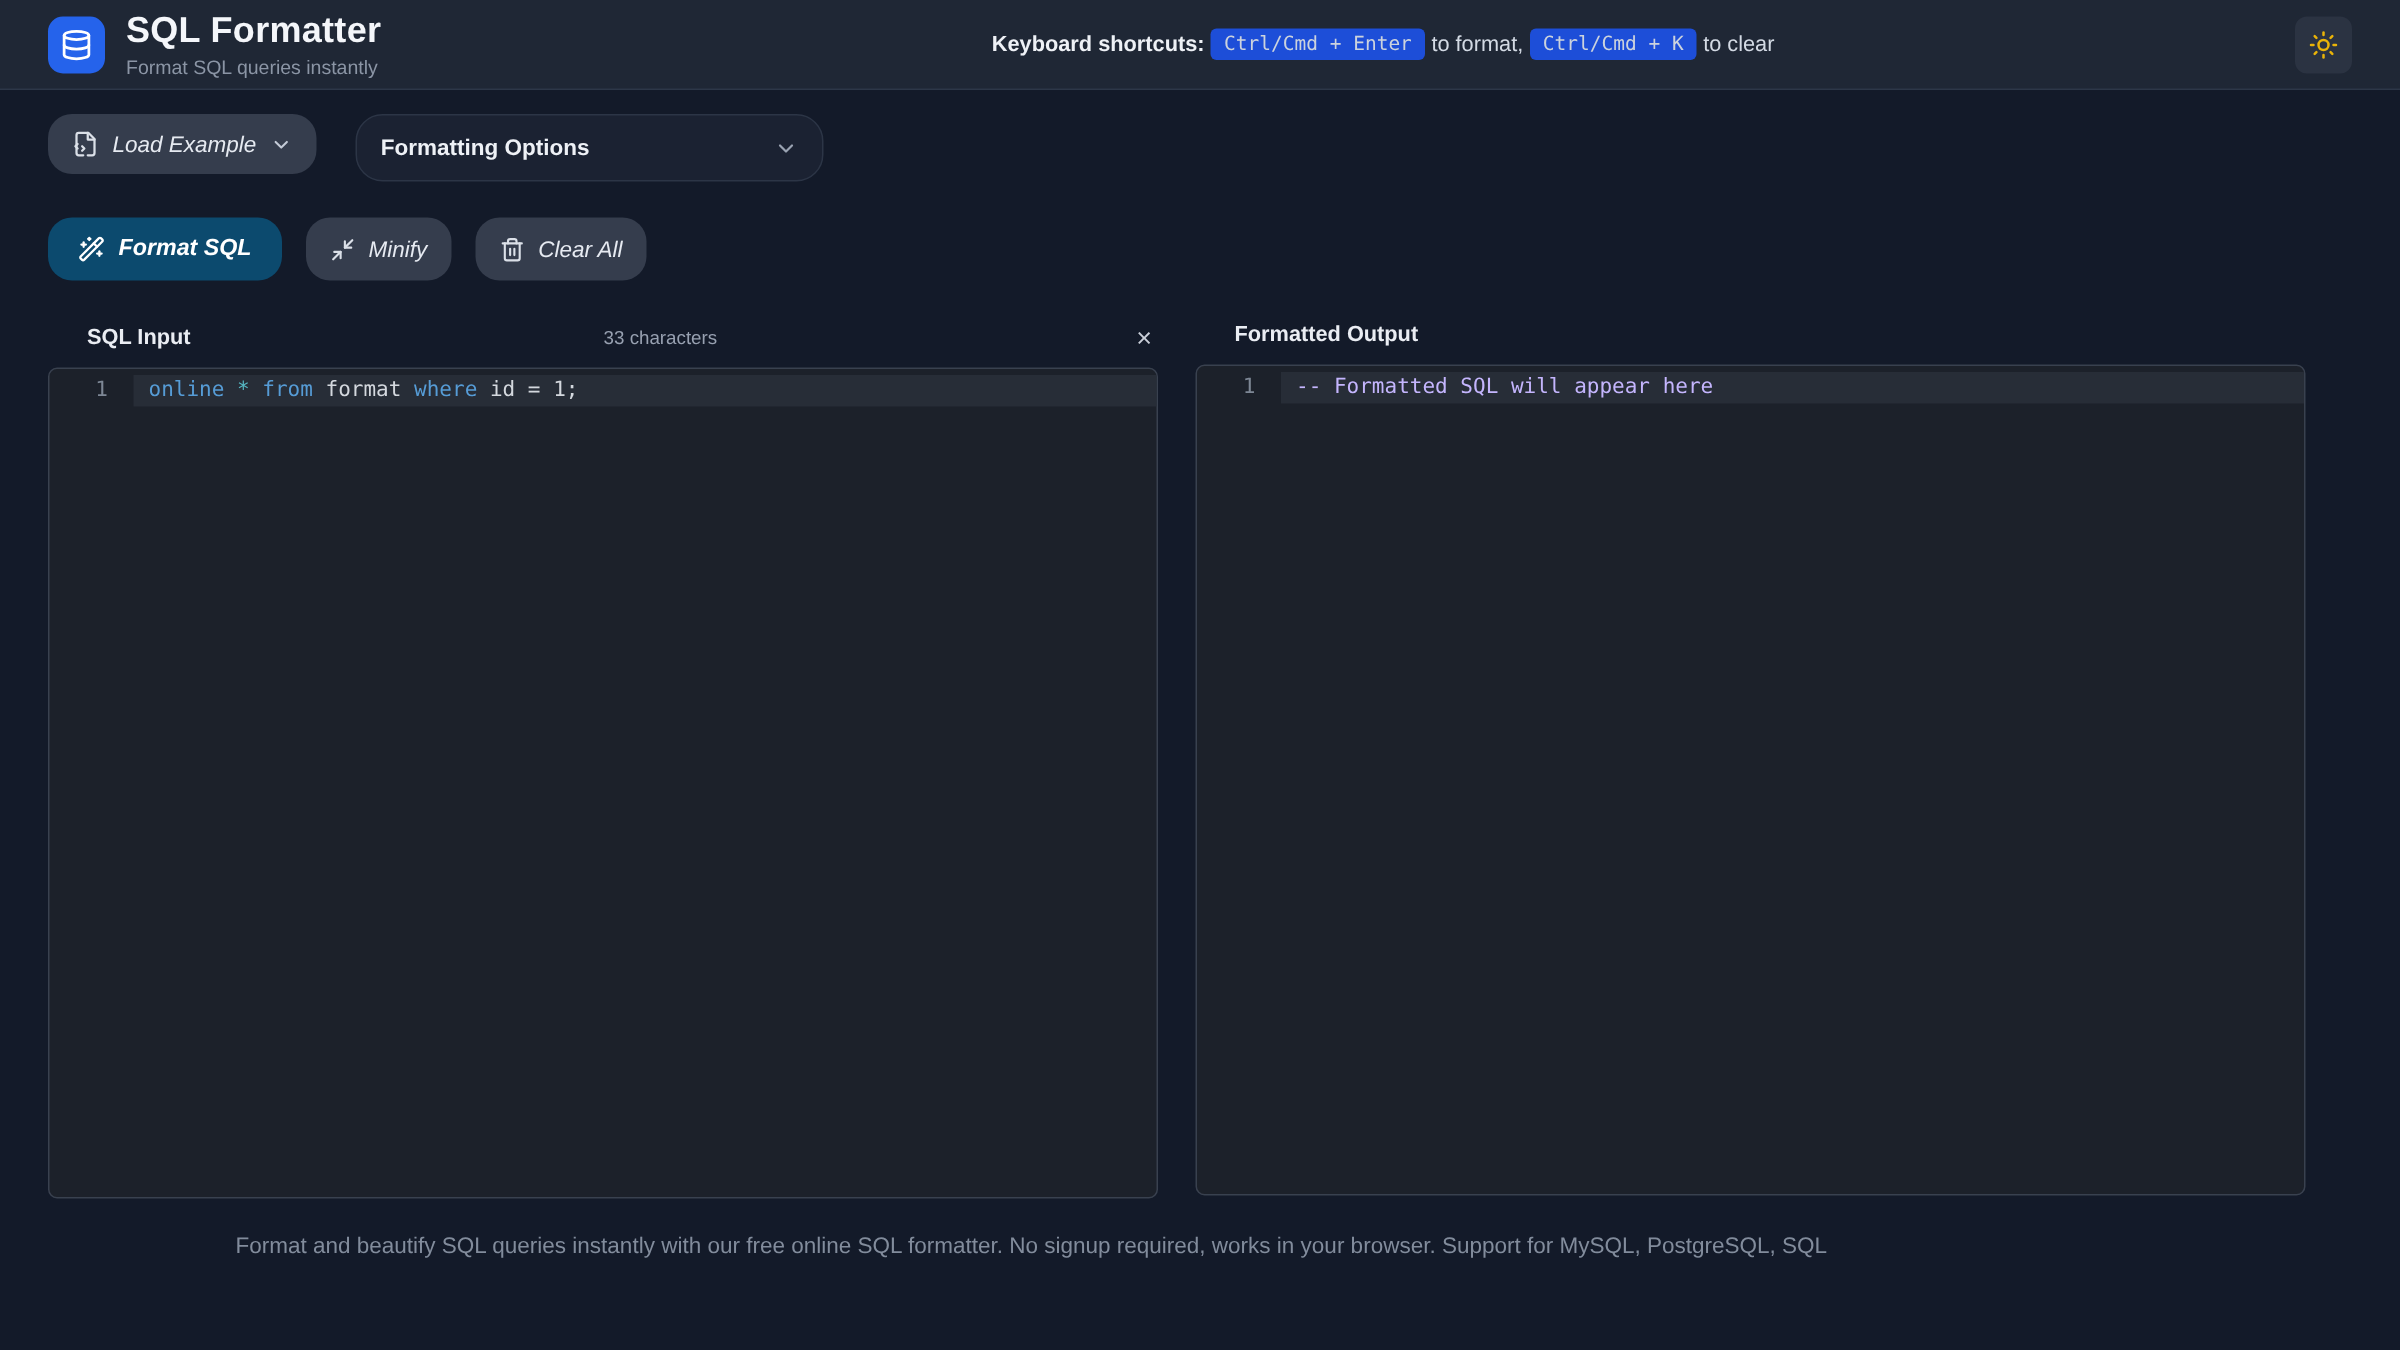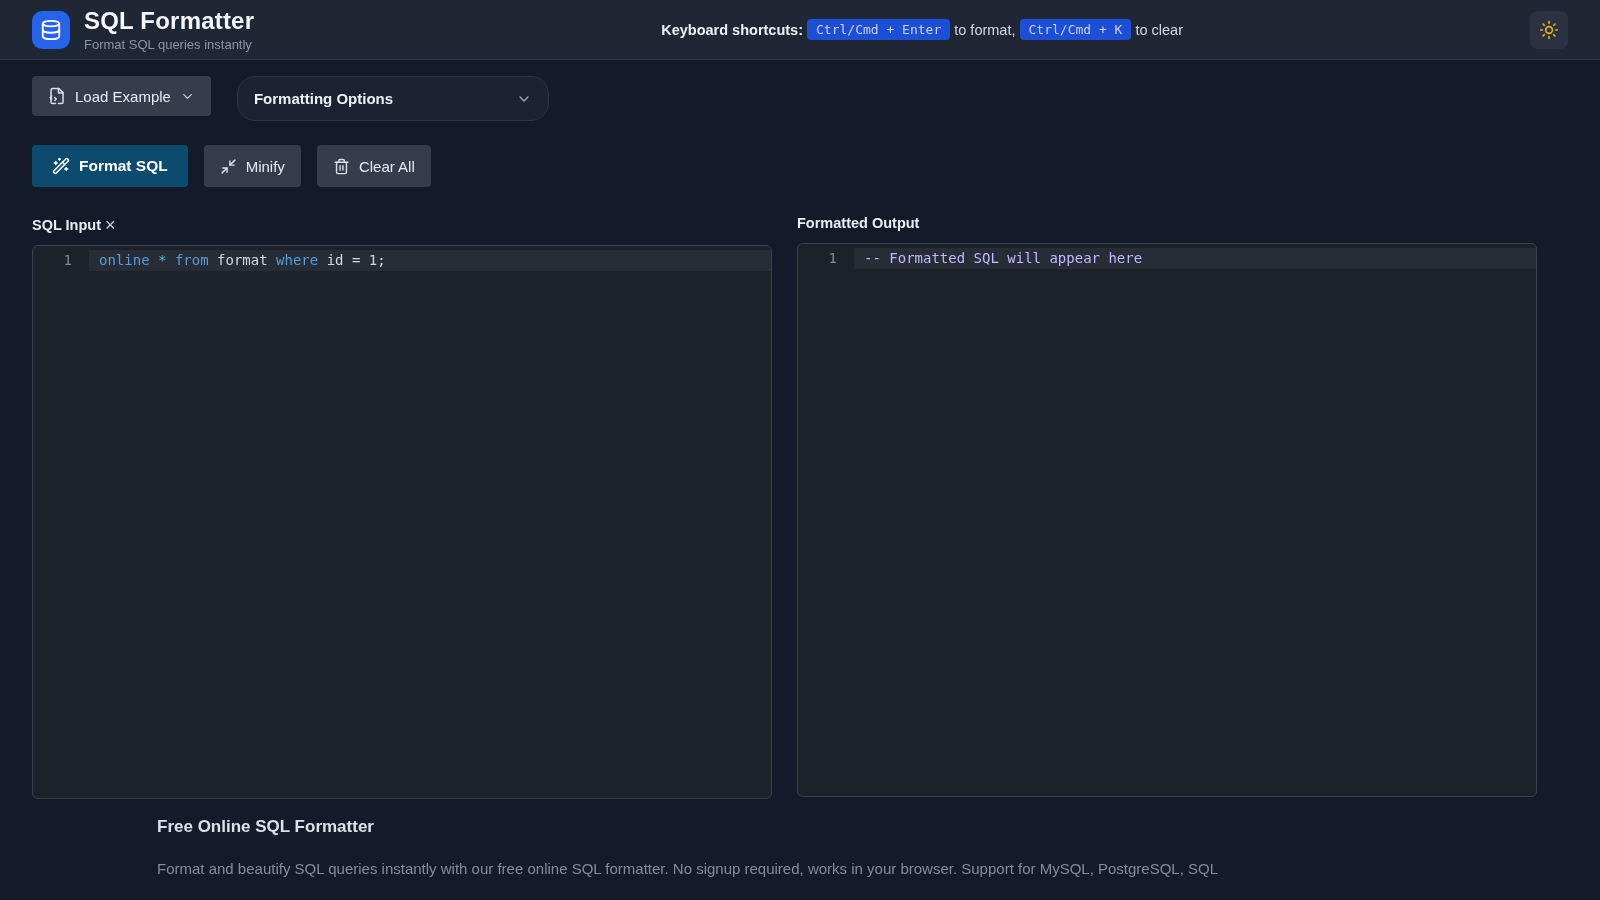--- a/index.html
+++ b/index.html
@@ -58,24 +58,25 @@
     display: flex; align-items: center; justify-content: center;
     cursor: pointer;
     flex: none;
   }
 
   
   .toolbar { padding: 16px 32px 0 32px; }
   .row1 { display: flex; align-items: flex-start; gap: 26px; }
   .btn {
     display: inline-flex; align-items: center; gap: 9px;
-    border: none; border-radius: 4px;
+    border: none; border-radius: 16px;
     font-family: "Liberation Sans", sans-serif;
     font-size: 15px;
     cursor: pointer;
+    font-style: italic;
   }
   .btn-slate { background: #353d4d; color: #e6eaf1; padding: 11px 16px; }
   .options-toggle {
     width: 312px;
     background: #1b2232;
     border: 1px solid #2c3546;
     border-radius: 18px;
     padding: 13px 16px;
     display: flex; align-items: center; justify-content: space-between;
     font-size: 15px; font-weight: bold; color: #eef1f6;
@@ -89,21 +90,21 @@
     display: grid;
     grid-template-columns: 740px 740px;
     column-gap: 25px;
     margin: 26px 0 0 32px;
   }
   .panel-header {
     display: flex; align-items: center;
     height: 24px;
     margin-bottom: 8px;
   }
-  .panel-title { font-size: 14.5px; font-weight: bold; color: #eaedf3; }
+  .panel-title { font-size: 14.5px; font-weight: bold; color: #eaedf3; margin-left: 26px; }
   .char-count { flex: 1; text-align: center; font-size: 12.5px; color: #98a1b1; }
   .close-btn {
     background: none; border: none; cursor: pointer;
     color: #c9ced8; font-size: 18px; line-height: 1;
     padding: 0 4px;
     font-family: "Liberation Sans", sans-serif;
   }
   .editor {
     height: 554px;
     background: #1c212a;
@@ -249,20 +250,21 @@
       <span>Clear All</span>
     </button>
   </div>
 </div>
 
 <div class="panels">
 
   <div>
     <div class="panel-header">
       <span class="panel-title">SQL Input</span>
+      <span class="char-count">33 characters</span>
       <button class="close-btn">×</button>
     </div>
     <div class="editor">
       <div class="code-line">
         <div class="gutter">1</div>
         <div class="line-content"><span class="tok-kw">online </span><span class="tok-op">* </span><span class="tok-kw">from </span><span class="tok-plain">format </span><span class="tok-kw">where </span><span class="tok-plain">id = 1;</span></div>
       </div>
     </div>
   </div>
 
@@ -274,15 +276,14 @@
       <div class="code-line">
         <div class="gutter">1</div>
         <div class="line-content"><span class="tok-comment">-- Formatted SQL will appear here</span></div>
       </div>
     </div>
   </div>
 
 </div>
 
 <div class="footer-section">
-  <div class="footer-heading">Free Online SQL Formatter</div>
   <div class="footer-paragraph">Format and beautify SQL queries instantly with our free online SQL formatter. No signup required, works in your browser. Support for MySQL, PostgreSQL, SQL</div>
 </div>
 
 </body></html>

